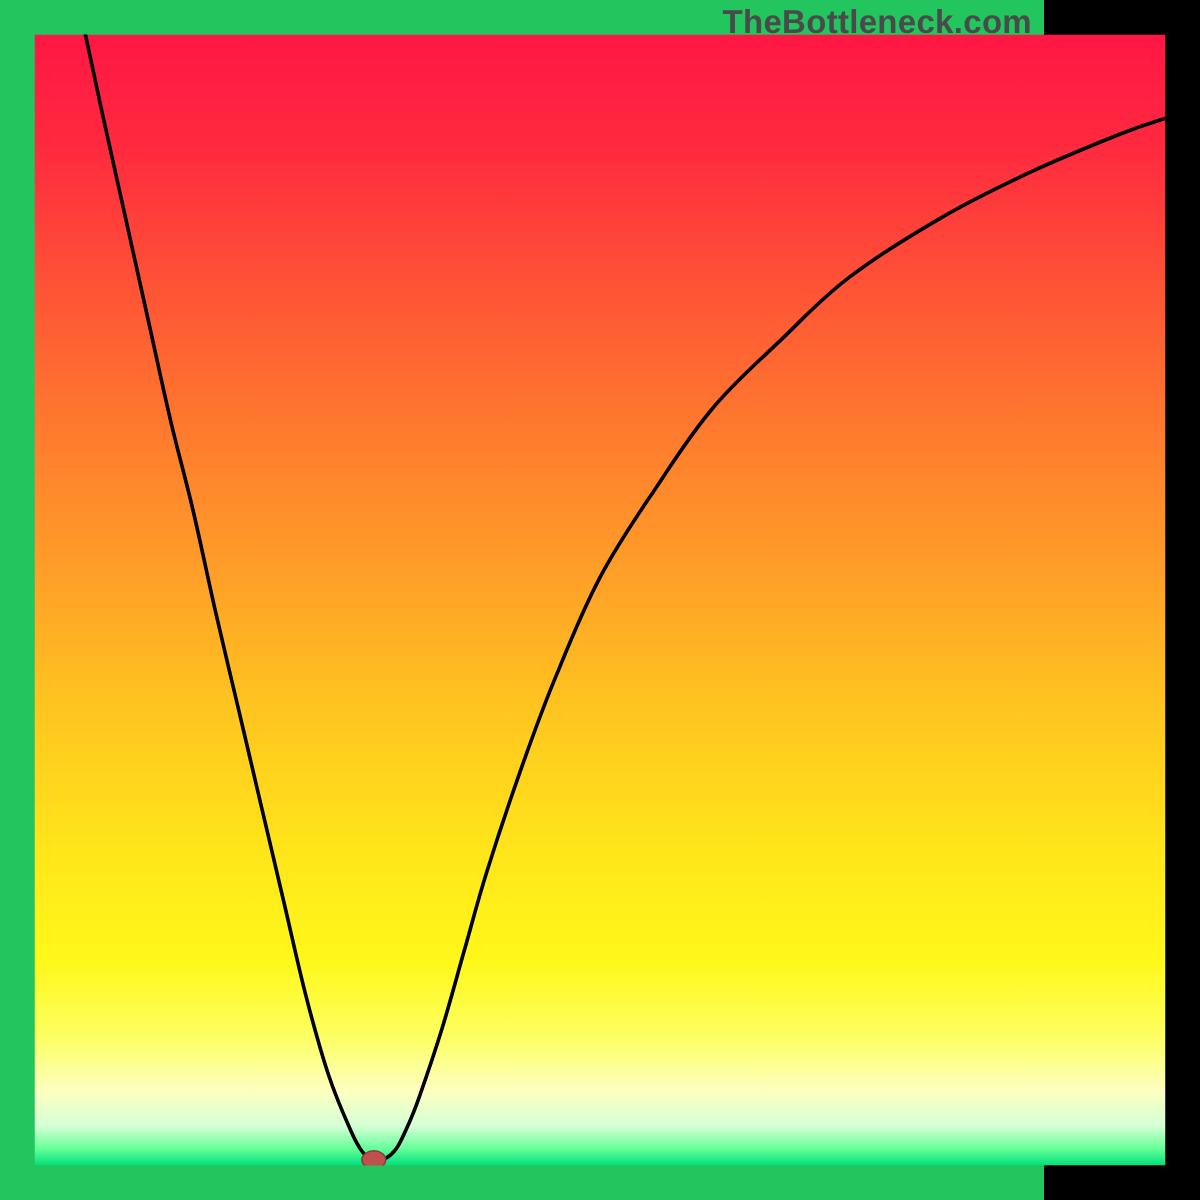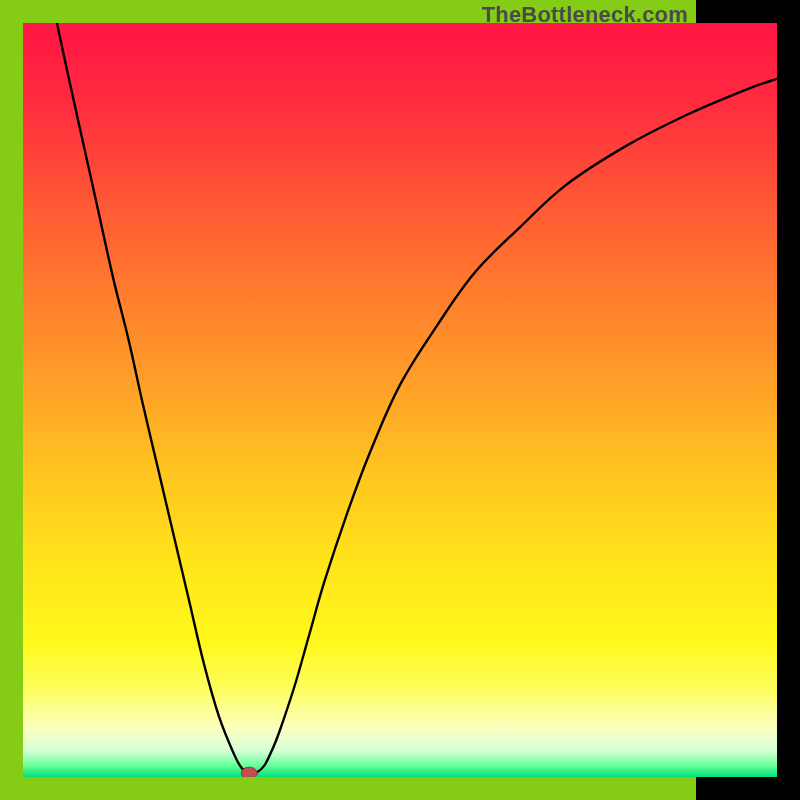--- a/index.html
+++ b/index.html
@@ -9,21 +9,21 @@
     height: 800px;
     background: #000;
     overflow: hidden;
     font-family: Arial, Helvetica, sans-serif;
   }
   .frame {
     position: absolute;
     top: 0; left: 0;
     width: 696px;
     height: 800px;
-    background: #84cc16;
+    background: #22c55e;
   }
   .plot-wrap {
     position: absolute;
     top: 23px;
     left: 23px;
     width: 754px;
     height: 754px;
   }
   svg.plot {
     width: 754px;

